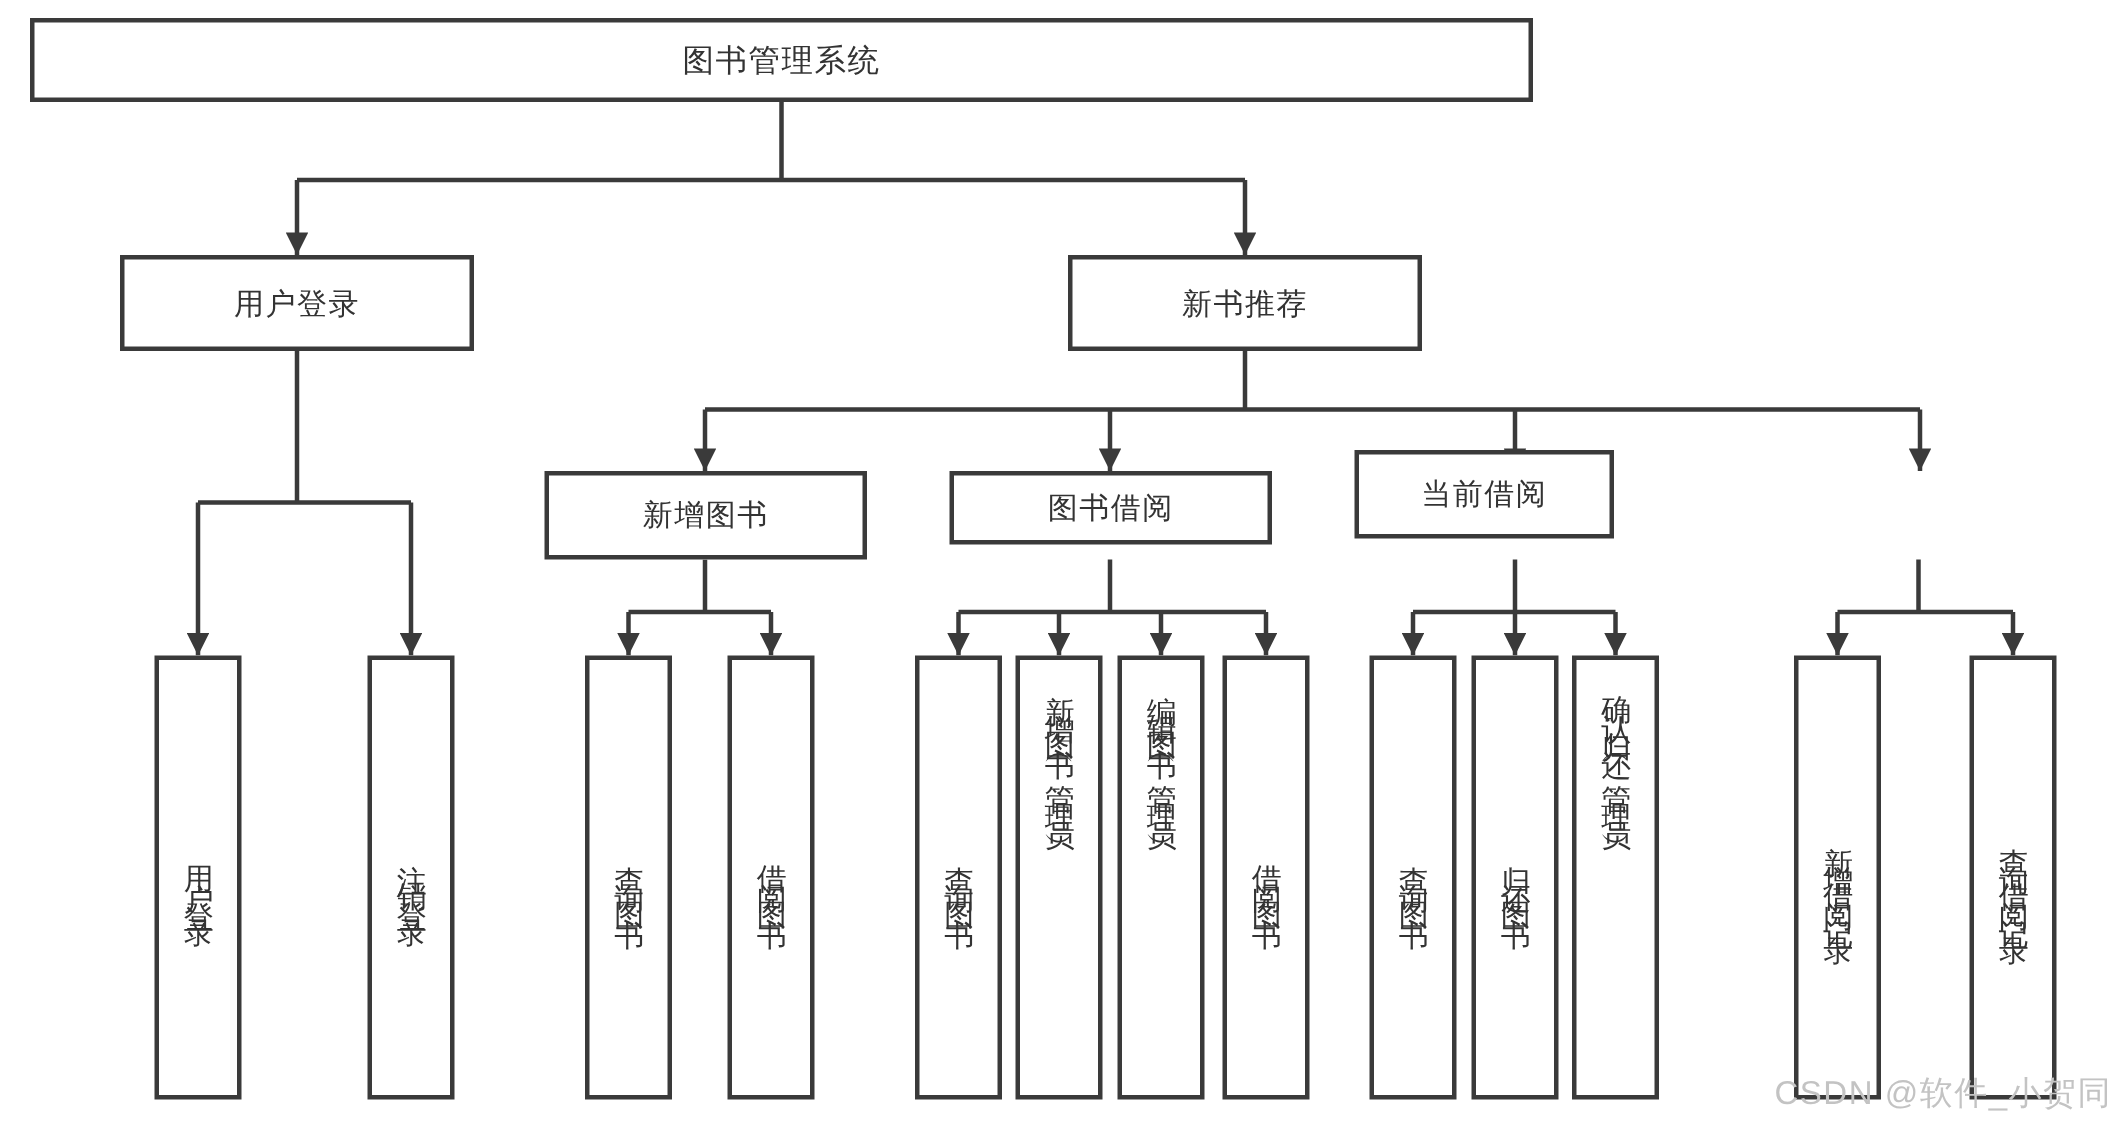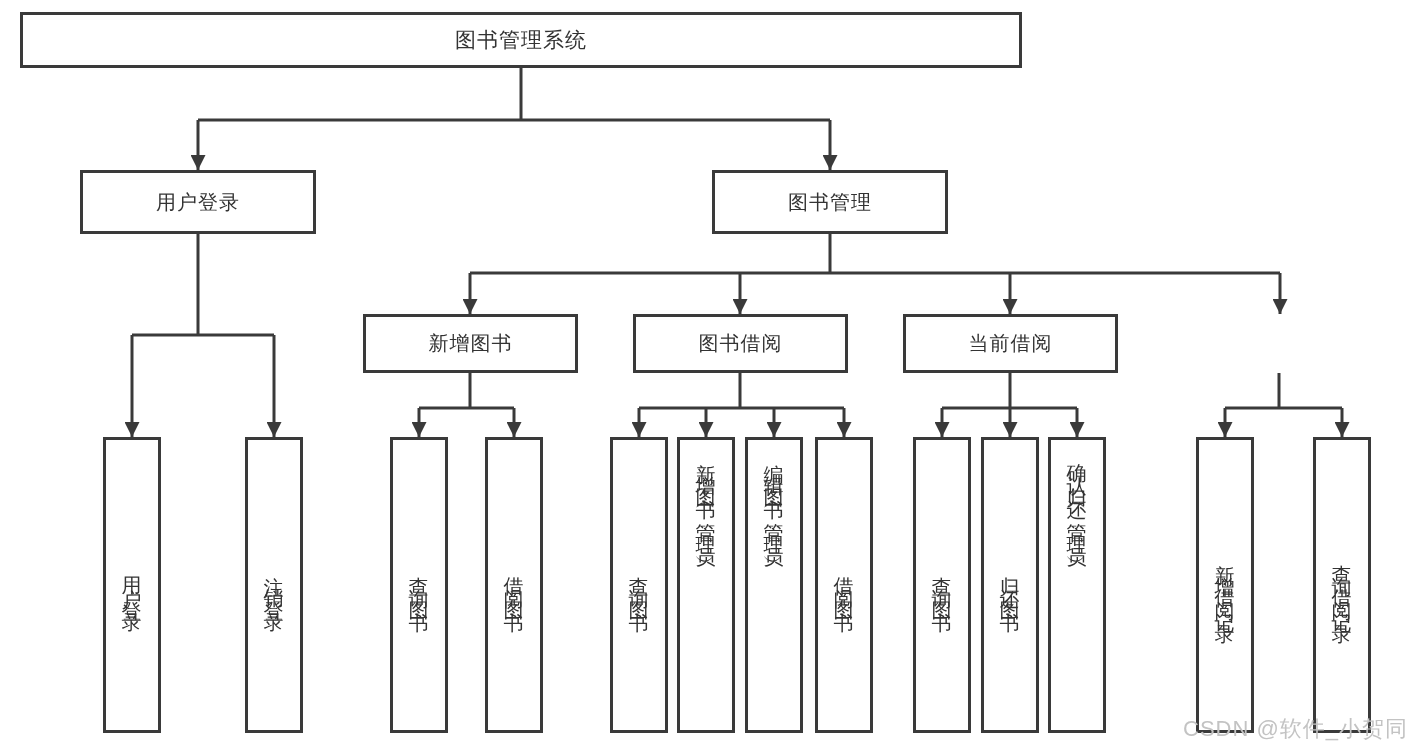--- a/index.html
+++ b/index.html
@@ -98,25 +98,25 @@
 
       <path d="M1279,373 V408 M1225,408 H1342"></path>
       <path d="M1225,408 V437" marker-end="url(#arrow)"></path>
       <path d="M1342,408 V437" marker-end="url(#arrow)"></path>
     </g>
   </svg>
 
   <div class="node h root" style="left:20px;top:12px;width:1002px;height:56px">图书管理系统</div>
 
   <div class="node h" style="left:80px;top:170px;width:236px;height:64px">用户登录</div>
-  <div class="node h" style="left:712px;top:170px;width:236px;height:64px">图书管理</div>
+  <div class="node h" style="left:712px;top:170px;width:236px;height:64px">新书推荐</div>
 
   <div class="node h" style="left:363px;top:314px;width:215px;height:59px">新增图书</div>
-  <div class="node h" style="left:633px;top:314px;width:215px;height:59px">图书借阅</div>
-  <div class="node h" style="left:903px;top:314px;width:215px;height:59px">当前借阅</div>
+  <div class="node h" style="left:633px;top:314px;width:215px;height:49px">图书借阅</div>
+  <div class="node h" style="left:903px;top:300px;width:173px;height:59px">当前借阅</div>
 
   <div class="node v" style="left:103px;top:437px;width:58px;height:296px">
     <span class="vtext">用户登录</span>
   </div>
   <div class="node v" style="left:245px;top:437px;width:58px;height:296px">
     <span class="vtext">注销登录</span>
   </div>
 
   <div class="node v" style="left:390px;top:437px;width:58px;height:296px">
     <span class="vtext">查询图书</span>

